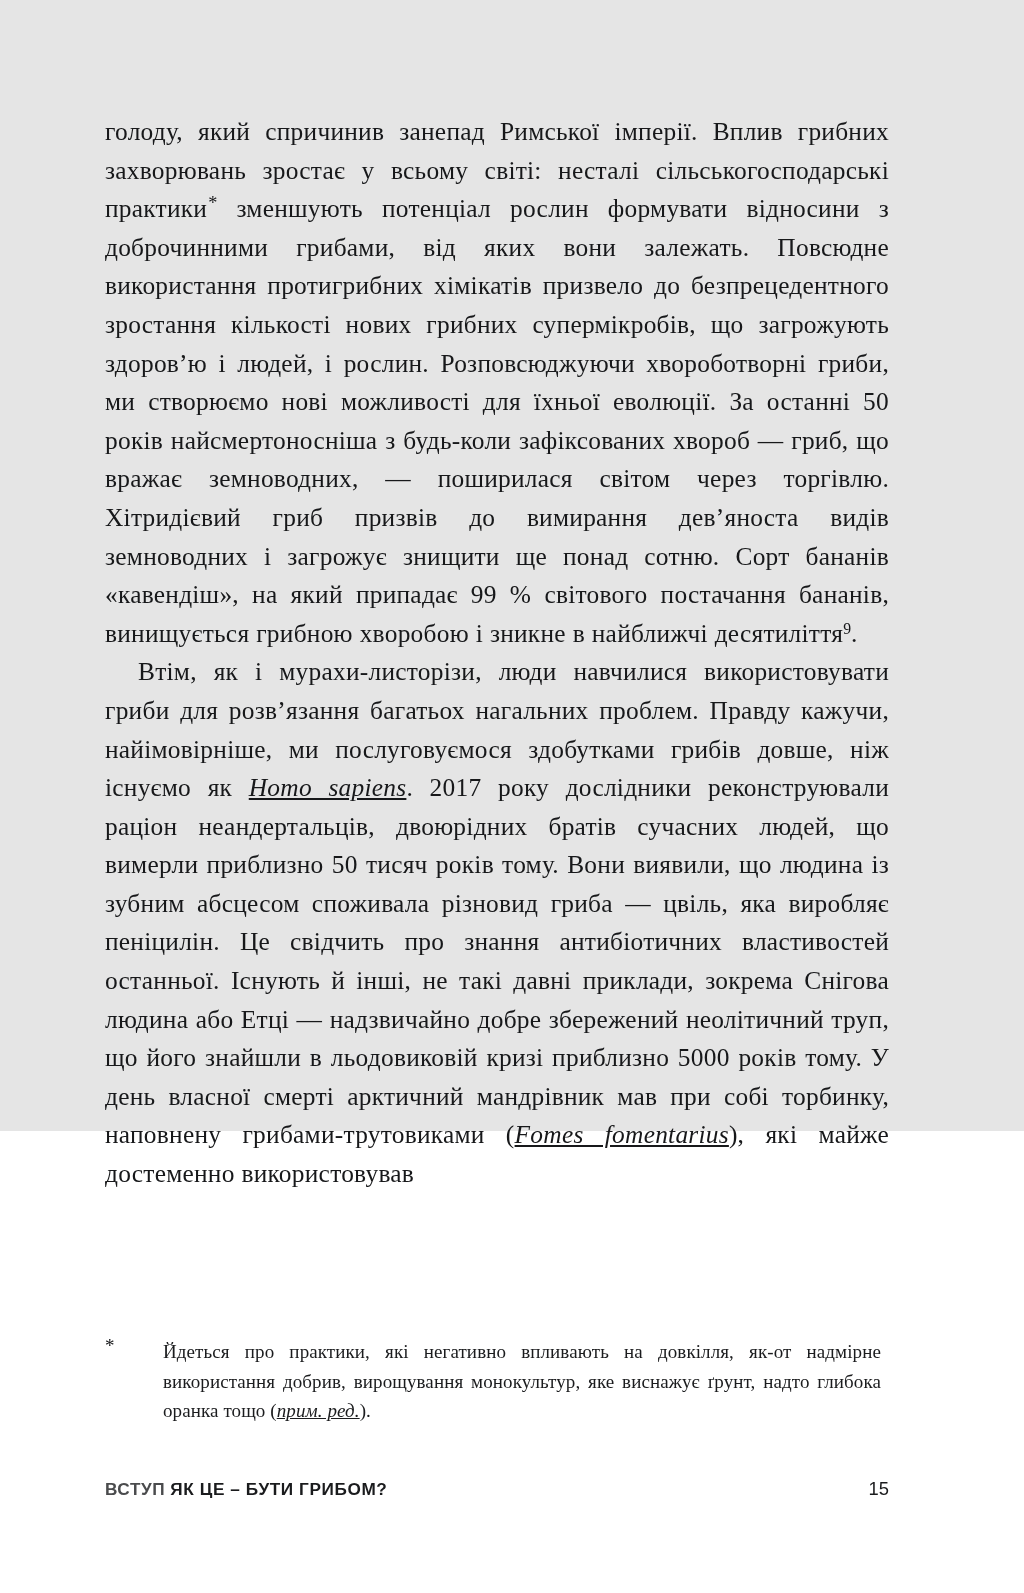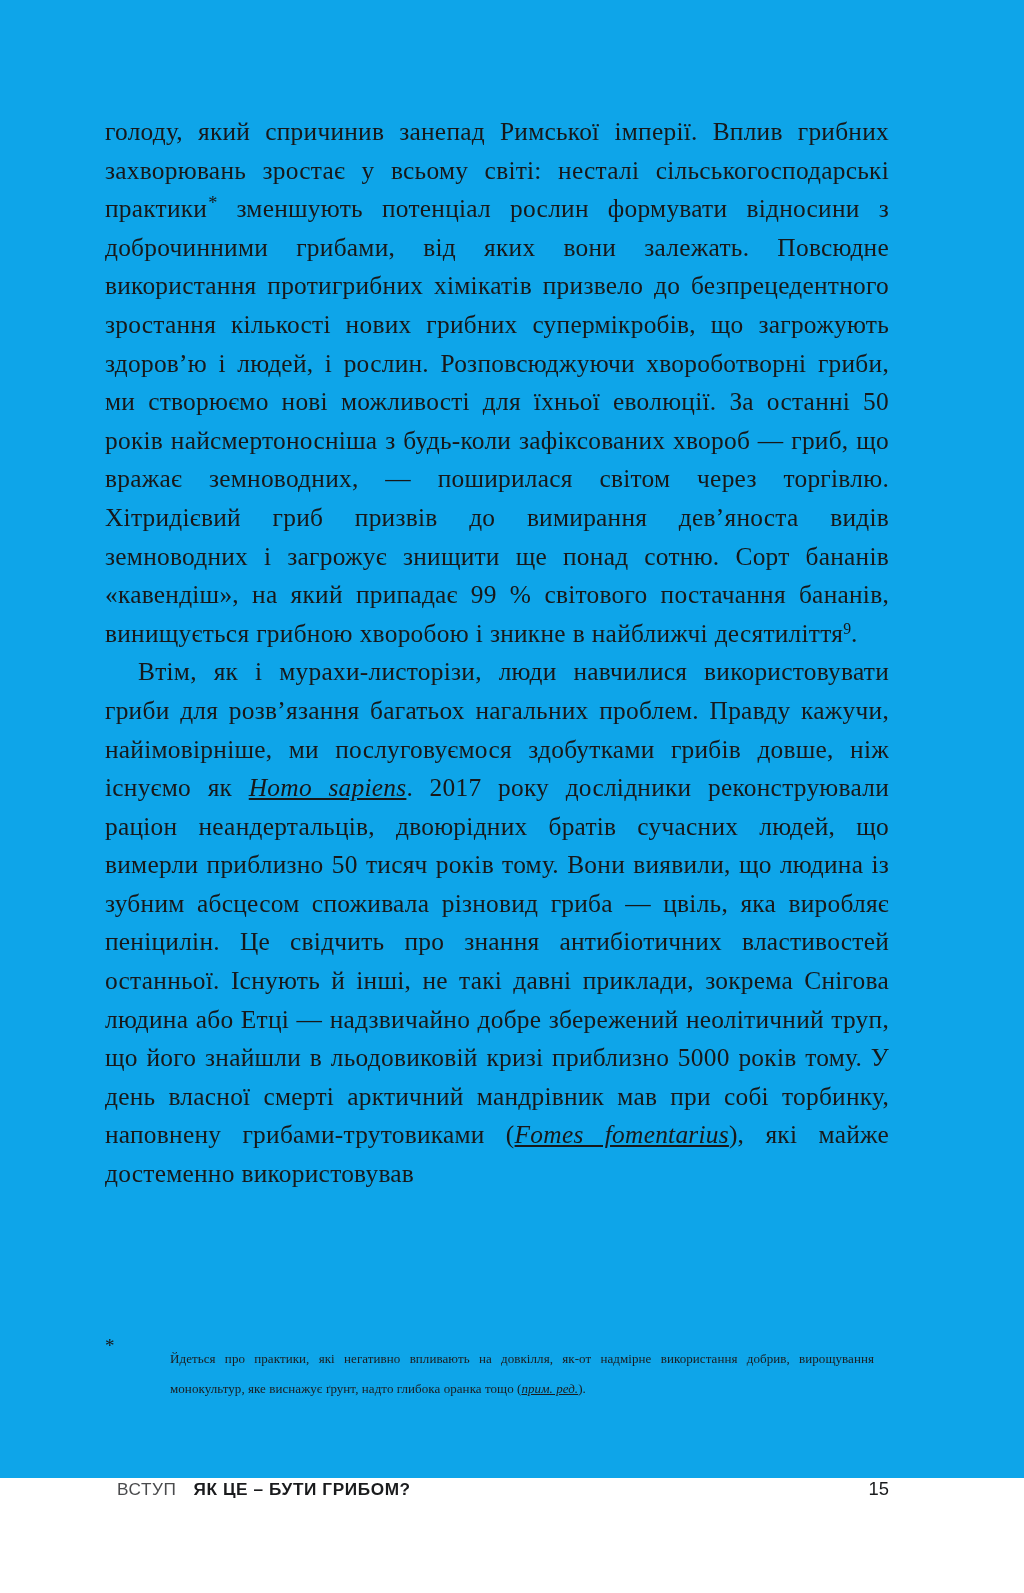--- a/index.html
+++ b/index.html
@@ -15,22 +15,22 @@
     position: relative;
     overflow: hidden;
     -webkit-font-smoothing: antialiased;
   }
 
   .page {
     position: absolute;
     left: 0;
     top: 0;
     width: 1024px;
-    height: 1478px;
-    background: #0ea5e9;
+    height: 1131px;
+    background: #e5e5e5;
   }
 
   
   .text-column {
     position: absolute;
     left: 105px;
     top: 112px;
     width: 784px;
   }
 
@@ -81,22 +81,22 @@
     width: 50px;
     flex: 0 0 50px;
     font-size: 19px;
     line-height: 30px;
     color: #17181a;
     text-align: left;
     padding-top: 2px;
   }
   .footnote-text {
     flex: 1 1 auto;
-    margin: 15px;
-    font-size: 13px;
+    margin: 8px;
+    font-size: 19px;
     line-height: 29.6px;
     text-align: justify;
     color: #1b1c1e;
     letter-spacing: 0.005em;
   }
 
   
   .page-footer {
     position: absolute;
     left: 105px;
@@ -107,28 +107,27 @@
     justify-content: space-between;
     font-family: "Liberation Sans", "DejaVu Sans", sans-serif;
   }
   .footer-left {
     font-size: 17.2px;
     letter-spacing: 0.035em;
     color: #2a2b2d;
     white-space: nowrap;
   }
   .footer-section {
-    font-weight: 400;
+    font-weight: 700;
     color: #4a4b4d;
-    margin-left: 12px;
   }
   .footer-title {
     font-weight: 700;
     color: #1a1b1d;
-    margin-left: 17px;
+    margin-left: 5px;
   }
   .footer-page-number {
     font-size: 18.4px;
     font-weight: 400;
     color: #1a1b1d;
   }
 </style>
 </head>
 <body>
 

